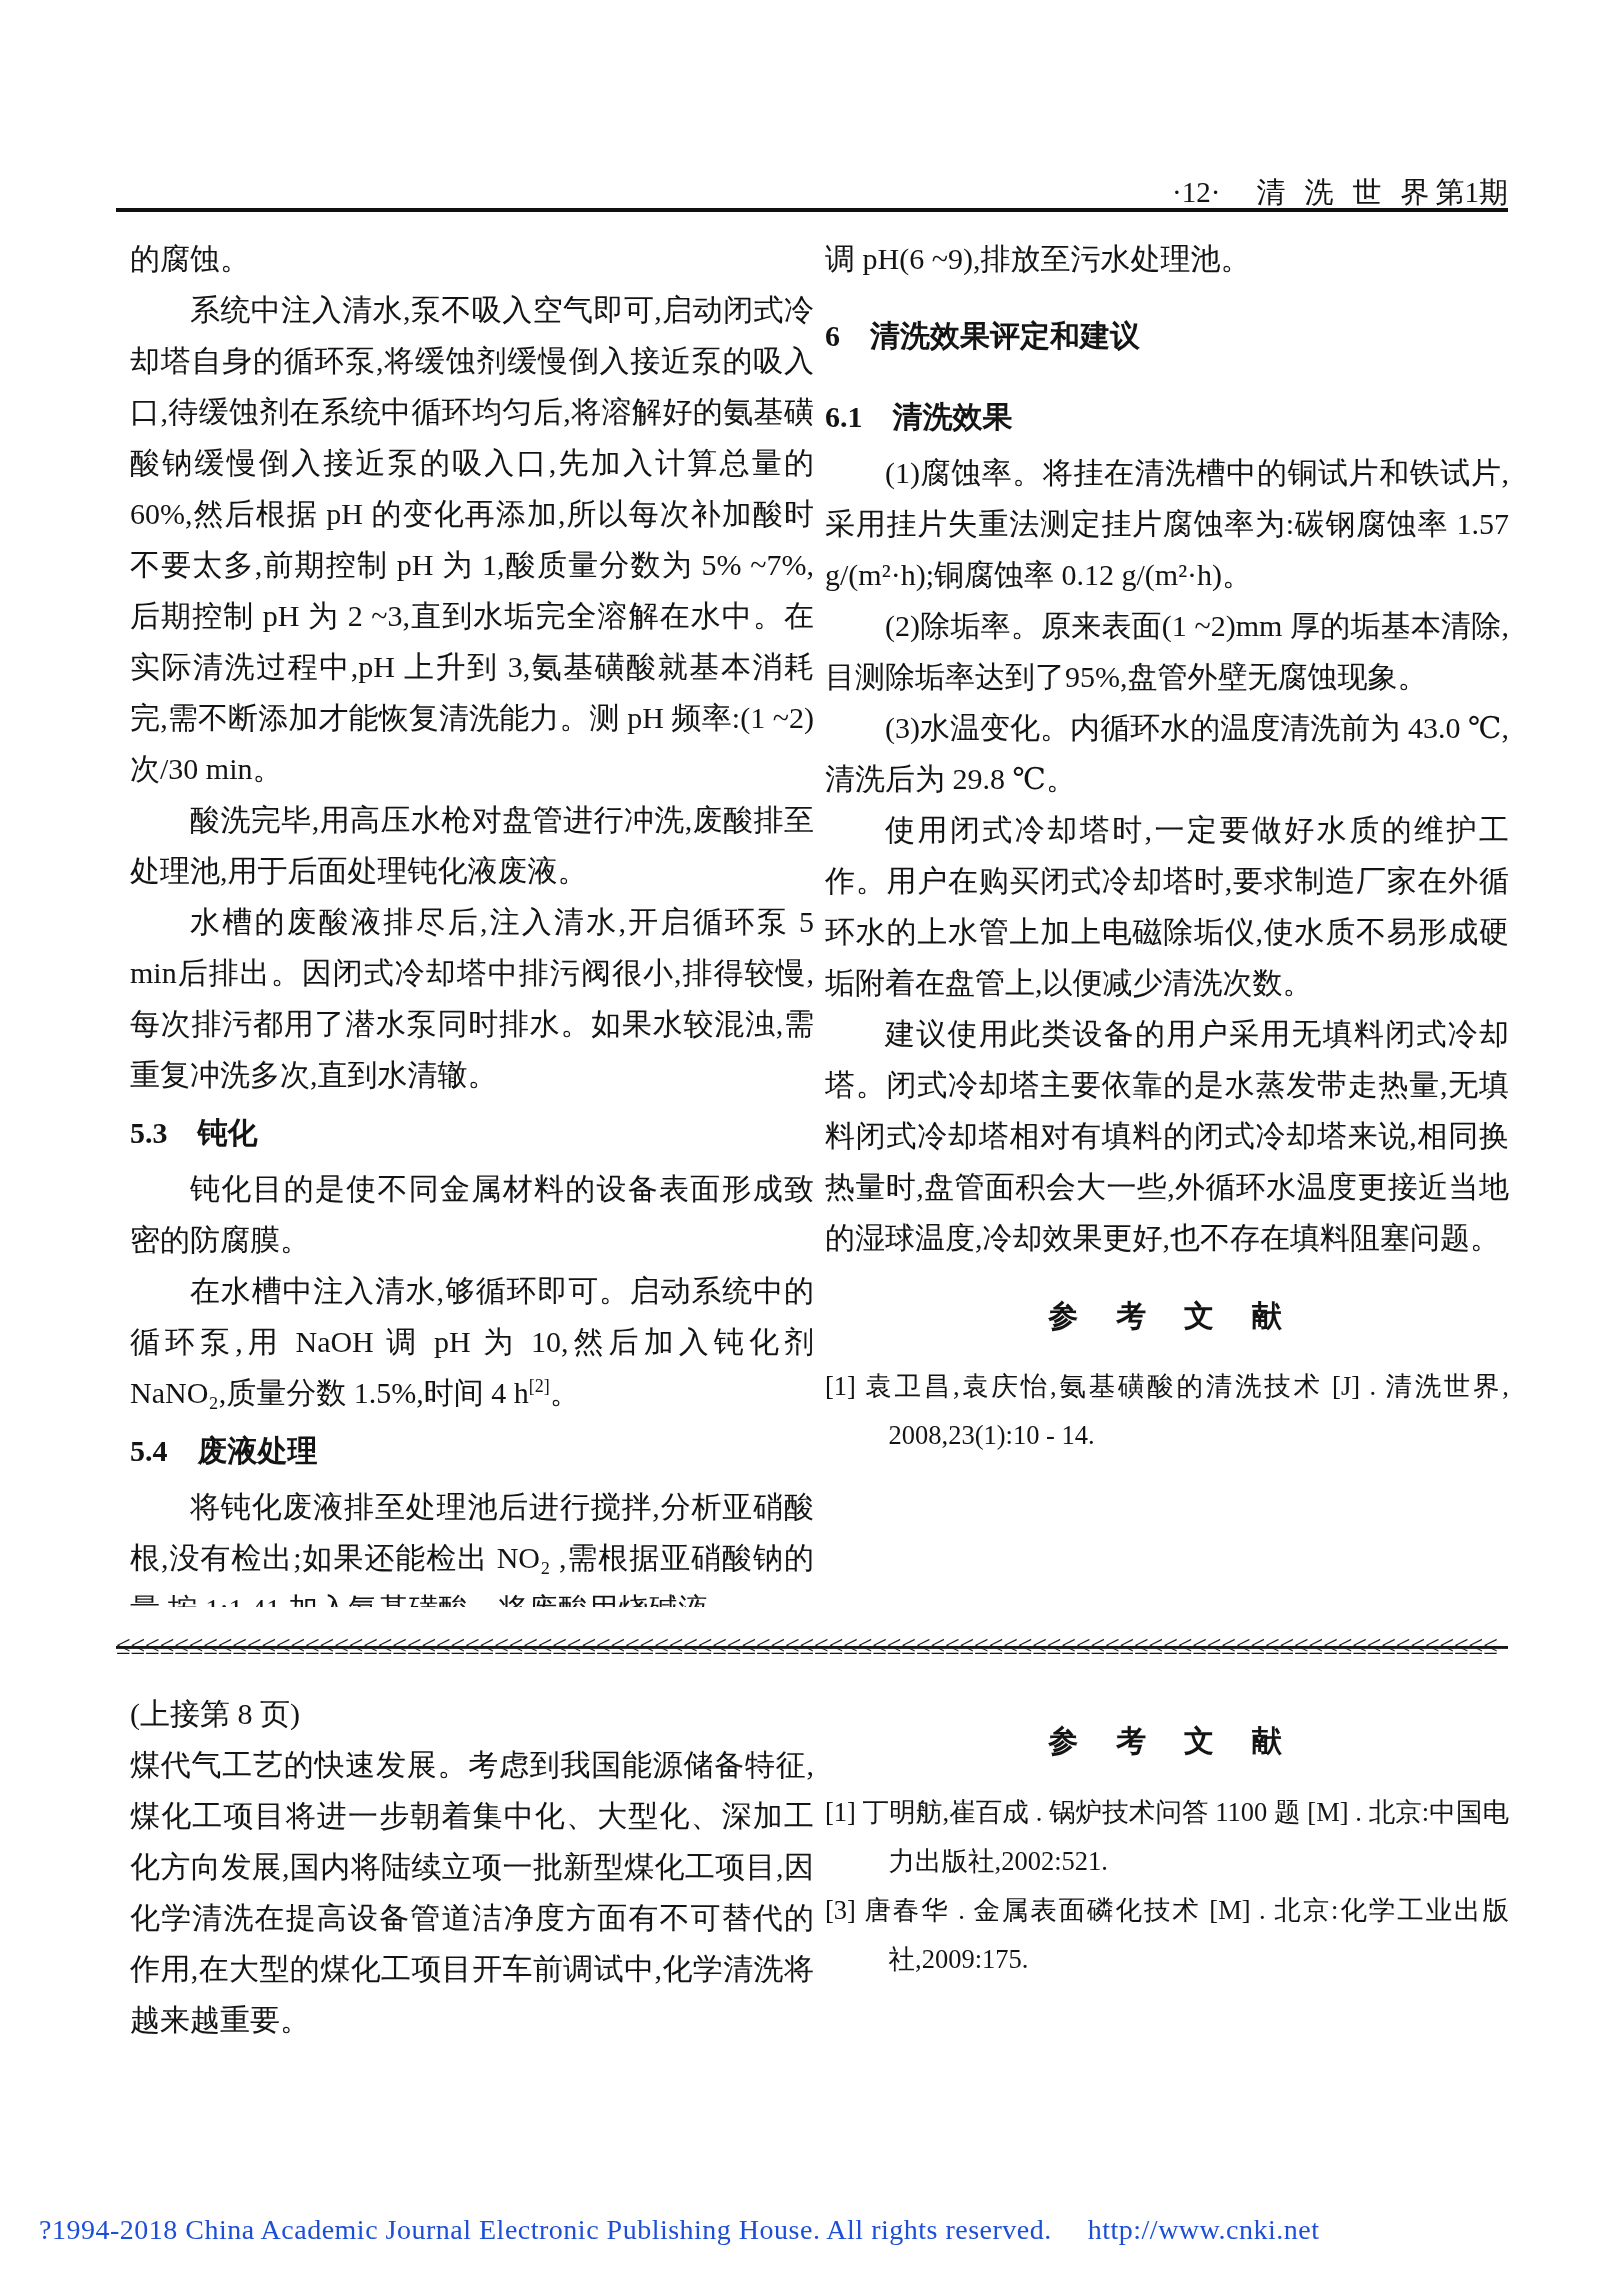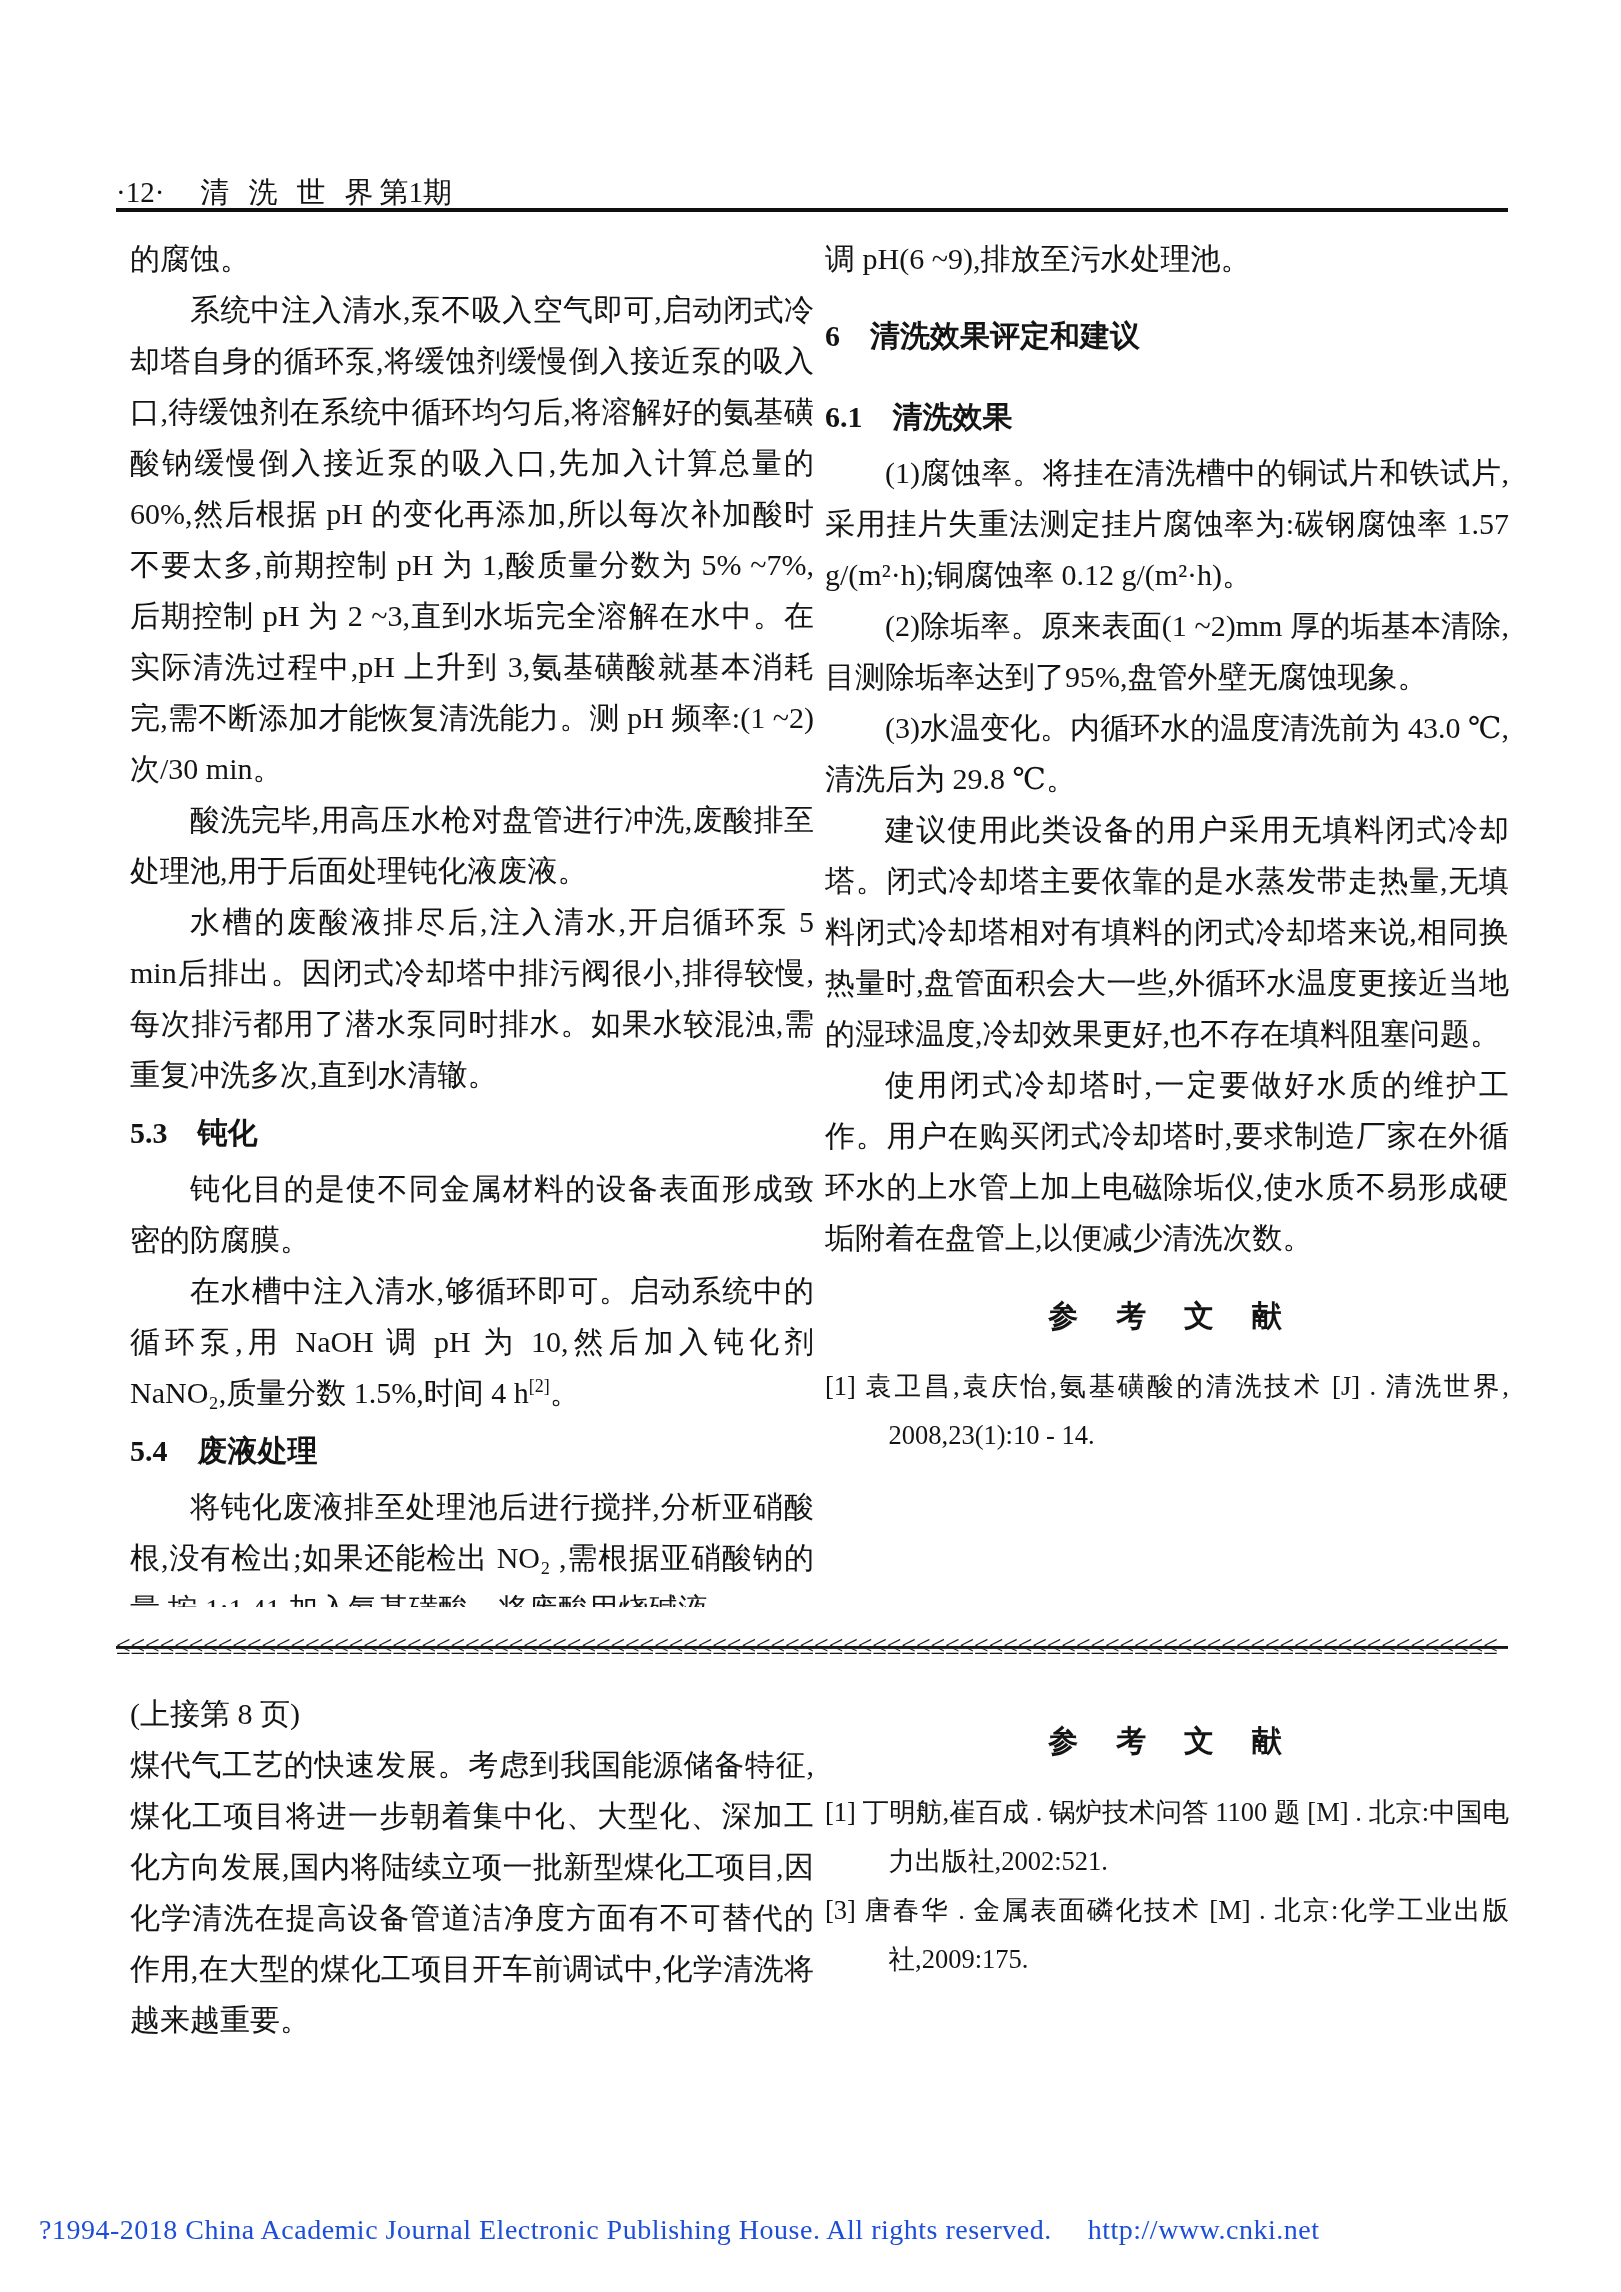--- a/index.html
+++ b/index.html
@@ -3,21 +3,21 @@
 <meta charset="utf-8">
 <style>
   html,body { margin:0; padding:0; background:#e8e8e8; }
   .page {
     position:relative; width:1621px; height:2293px; background:#ffffff;
     font-family:"Liberation Serif","DejaVu Serif",serif; color:#141414;
     overflow:hidden; margin:0 auto;
   }
   .page-header {
     position:absolute; top:173px; left:116px; width:1392px;
-    display:flex; justify-content:flex-start; align-items:baseline;
+    display:flex; justify-content:flex-end; align-items:baseline;
     font-size:29px;
   }
   .page-header .journal { letter-spacing:5.9px;margin-left:36px; }
   .header-rule {
     position:absolute; top:208px; left:116px; width:1392px; height:3.9px;
     background:#101010;
   }
   .cols { position:absolute; left:130px; width:1392px; display:flex; gap:11px; }
   .top-cols { top:233px; height:1374px; overflow:hidden; }
   .bottom-cols { top:1688px; height:431px; overflow:hidden; }
@@ -78,22 +78,22 @@
       <p class="ind">将钝化废液排至处理池后进行搅拌,分析亚硝酸根,没有检出;如果还能检出 NO₂ ,需根据亚硝酸钠的量,按 1:1.41 加入氨基磺酸。将废酸用烧碱液</p>
     </section>
 
     <section class="col">
       <p class="noind">调 pH(6 ~9),排放至污水处理池。</p>
       <h2 class="big">6　清洗效果评定和建议</h2>
       <h3 class="sub">6.1　清洗效果</h3>
       <p class="ind">(1)腐蚀率。将挂在清洗槽中的铜试片和铁试片,采用挂片失重法测定挂片腐蚀率为:碳钢腐蚀率 1.57 g/(m²·h);铜腐蚀率 0.12 g/(m²·h)。</p>
       <p class="ind">(2)除垢率。原来表面(1 ~2)mm 厚的垢基本清除,目测除垢率达到了95%,盘管外壁无腐蚀现象。</p>
       <p class="ind">(3)水温变化。内循环水的温度清洗前为 43.0 ℃,清洗后为 29.8 ℃。</p>
+      <p class="ind">使用闭式冷却塔时,一定要做好水质的维护工作。用户在购买闭式冷却塔时,要求制造厂家在外循环水的上水管上加上电磁除垢仪,使水质不易形成硬垢附着在盘管上,以便减少清洗次数。</p>
       <p class="ind">建议使用此类设备的用户采用无填料闭式冷却塔。闭式冷却塔主要依靠的是水蒸发带走热量,无填料闭式冷却塔相对有填料的闭式冷却塔来说,相同换热量时,盘管面积会大一些,外循环水温度更接近当地的湿球温度,冷却效果更好,也不存在填料阻塞问题。</p>
-      <p class="ind">使用闭式冷却塔时,一定要做好水质的维护工作。用户在购买闭式冷却塔时,要求制造厂家在外循环水的上水管上加上电磁除垢仪,使水质不易形成硬垢附着在盘管上,以便减少清洗次数。</p>
       <div class="refhead">参　考　文　献</div>
       <p class="ref">[1] 袁卫昌,袁庆怡,氨基磺酸的清洗技术 [J] . 清洗世界, 2008,23(1):10 - 14.</p>
     </section>
   </main>
 
   <div class="separator">≤≤≤≤≤≤≤≤≤≤≤≤≤≤≤≤≤≤≤≤≤≤≤≤≤≤≤≤≤≤≤≤≤≤≤≤≤≤≤≤≤≤≤≤≤≤≤≤≤≤≤≤≤≤≤≤≤≤≤≤≤≤≤≤≤≤≤≤≤≤≤≤≤≤≤≤≤≤≤≤≤≤≤≤≤≤≤≤≤≤≤≤≤≤≤</div>
 
   <div class="cols bottom-cols">
     <section class="col">
       <p class="noind">(上接第 8 页)</p>

